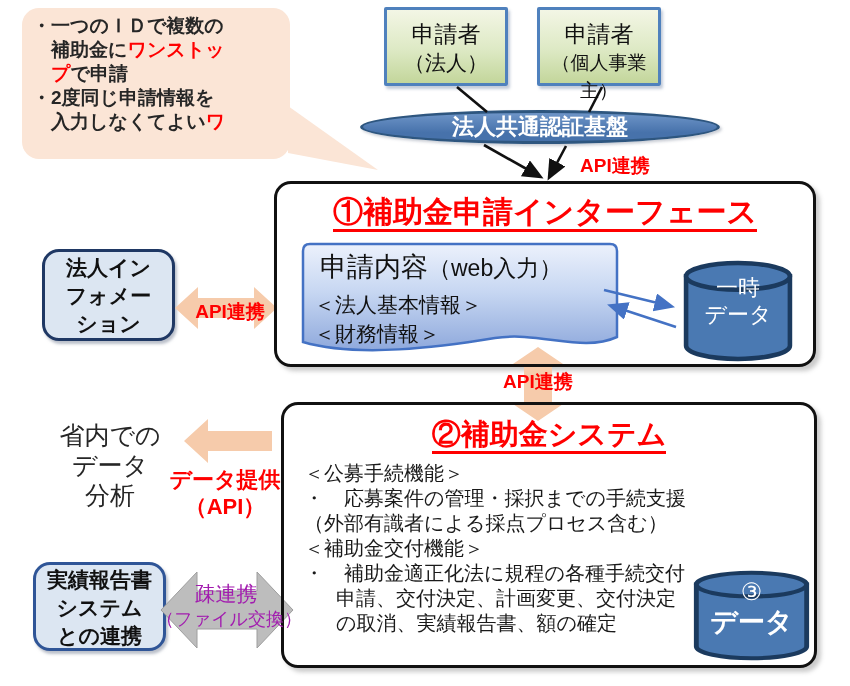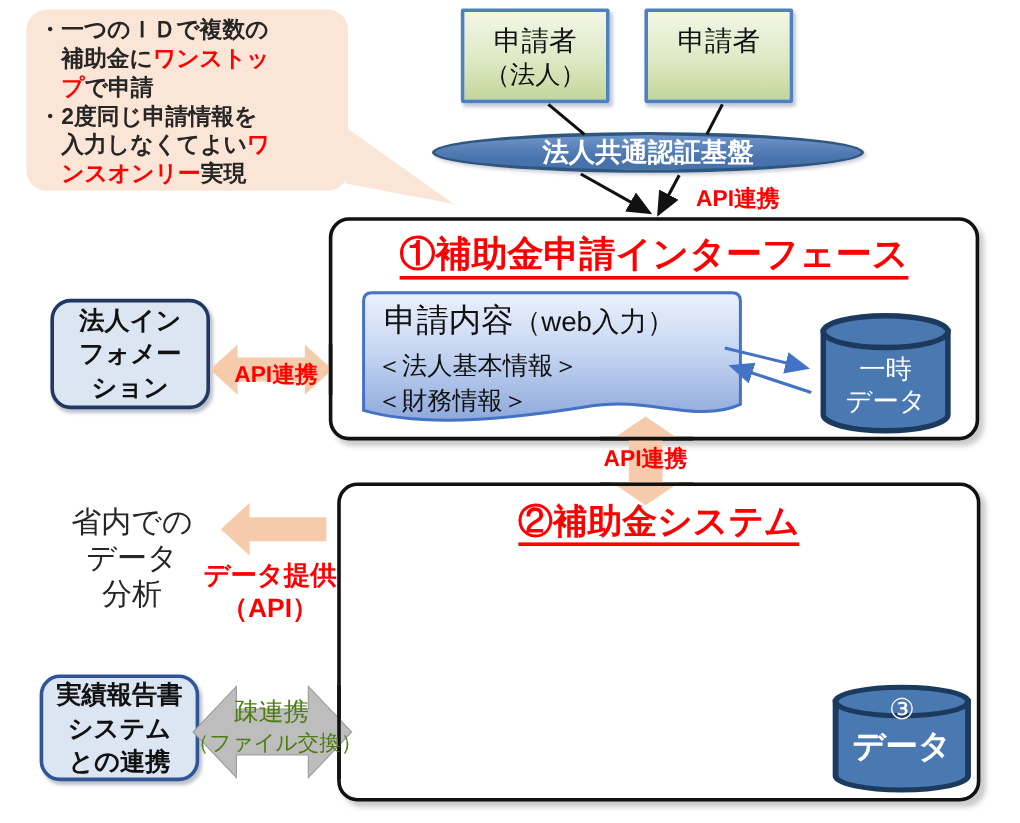--- a/index.html
+++ b/index.html
@@ -49,21 +49,21 @@
   .doc .dtitle .sub{font-size:23px;}
   .doc .dline{position:absolute;left:14px;font-size:21px;color:#111;}
   .doc .dl0{top:50px;}
   .doc .dl1{top:79px;}
 
   
   .cyl{z-index:13;}
   .cyl svg{position:absolute;left:0;top:0;width:100%;height:100%;}
   .cyl .ctext{position:absolute;left:0;width:100%;text-align:center;color:#fff;}
   .cyl-temp{left:682px;top:260px;width:112px;height:102px;}
-  .cyl-temp .ctext{top:34px;font-size:22px;line-height:27px;font-weight:500;}
+  .cyl-temp .ctext{top:14px;font-size:22px;line-height:27px;font-weight:500;}
   .cyl-data{left:692px;top:570px;width:119px;height:91px;}
   .cyl-data .cnum{top:9px;font-size:24px;line-height:26px;}
   .cyl-data .clabel{top:37px;font-size:27px;line-height:30px;font-weight:700;}
 
   
   .lbox{width:133px;background:#dce6f2;text-align:center;font-weight:700;z-index:10;
         font-size:21px;line-height:28px;color:#111;
         box-shadow:2px 3px 3px rgba(120,130,150,.5);}
   .fojin{left:42px;top:249px;height:92px;border:3px solid #1f3864;padding-top:2px;}
   .gov{left:33px;top:562px;height:89px;border:3px solid #2f5597;padding-top:1px;}
@@ -75,46 +75,46 @@
   
   .lab{z-index:30;}
   .api-lab{color:#ff0000;font-weight:700;font-size:19px;white-space:nowrap;}
   .api-top{left:580px;top:153px;}
   .api-left{left:186px;top:299px;width:88px;text-align:center;}
   .api-mid{left:503px;top:369px;}
   .dataprov{left:156px;top:466px;width:138px;text-align:center;color:#ff0000;
             font-weight:700;font-size:22px;line-height:27px;}
   .analysis{left:52px;top:420px;width:116px;text-align:center;font-size:25px;
             line-height:30px;color:#262626;}
-  .loose{left:150px;top:581px;width:152px;text-align:center;color:#4d7c0f;}
+  .loose{left:150px;top:581px;width:152px;text-align:center;color:#a21caf;}
   .loose .ll1{font-size:21px;line-height:26px;}
   .loose .ll2{font-size:18px;line-height:24px;text-align:right;}
 
   .overlay{position:absolute;left:0;top:0;width:850px;height:686px;z-index:20;pointer-events:none;}
 </style>
 </head>
 <body>
 
 <div class="stage">
 
   <div class="abs note">
     <div class="nline"><span>・一つのＩＤで複数の</span></div>
     <div class="nline ind"><span>補助金に</span><span class="red">ワンストッ</span></div>
     <div class="nline ind"><span class="red">プ</span><span>で申請</span></div>
     <div class="nline"><span>・2度同じ申請情報を</span></div>
     <div class="nline ind"><span>入力しなくてよい</span><span class="red">ワ</span></div>
-    <div class="nline ind"><span class="red">ンスオンリー</span><span>実現</span></div>
   </div>
 
   <div class="abs gbox gbox-a">
     <div class="l1">申請者</div>
     <div class="l2">（法人）</div>
   </div>
   <div class="abs gbox gbox-b">
     <div class="l1">申請者</div>
+    <div class="l2">（個人事業主）</div>
   </div>
 
   <div class="abs auth">法人共通認証基盤</div>
 
   <div class="abs bigbox box1">
     <div class="btitle"><span class="utitle">①補助金申請インターフェース</span></div>
   </div>
 
   <div class="abs doc">
     <svg viewBox="0 0 320 118" preserveAspectRatio="none">
@@ -144,20 +144,29 @@
   </div>
 
   <div class="abs lbox fojin">
     <div>法人イン</div>
     <div>フォメー</div>
     <div>ション</div>
   </div>
 
   <div class="abs bigbox box2">
     <div class="btitle"><span class="utitle">②補助金システム</span></div>
+    <div class="b2content">
+      <div>＜公募手続機能＞</div>
+      <div>・　応募案件の管理・採択までの手続支援</div>
+      <div>（外部有識者による採点プロセス含む）</div>
+      <div>＜補助金交付機能＞</div>
+      <div>・　補助金適正化法に規程の各種手続交付</div>
+      <div class="ind">申請、交付決定、計画変更、交付決定</div>
+      <div class="ind">の取消、実績報告書、額の確定</div>
+    </div>
   </div>
 
   <div class="abs cyl cyl-data">
     <svg viewBox="0 0 110 100" preserveAspectRatio="none">
       <path d="M4,16 L4,84 A51,13 0 0 0 106,84 L106,16 Z" fill="#4a79b2" stroke="#1b3a5e" stroke-width="4.5"></path>
       <ellipse cx="55" cy="16" rx="51" ry="13" fill="#4a79b2" stroke="#1b3a5e" stroke-width="4.5"></ellipse>
     </svg>
     <div class="ctext cnum">③</div>
     <div class="ctext clabel">データ</div>
   </div>

